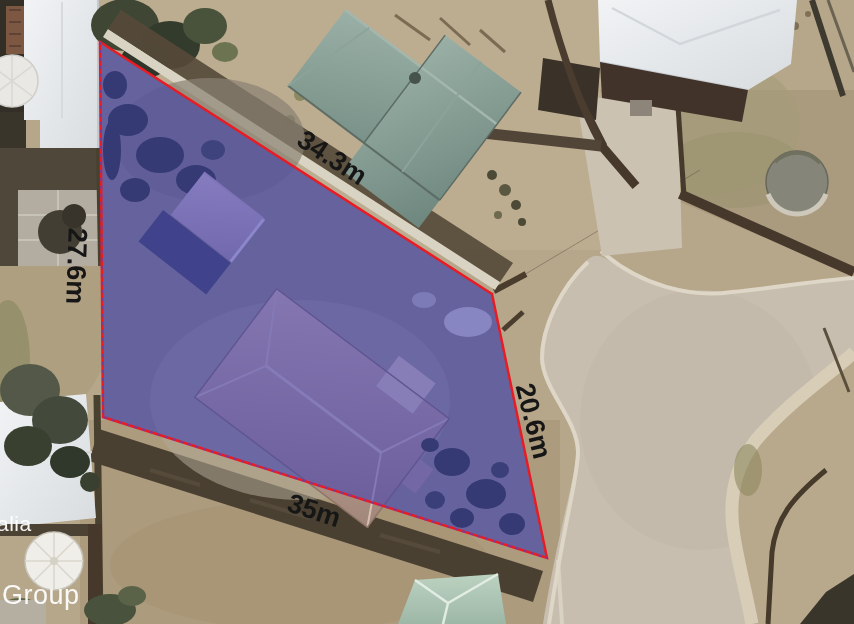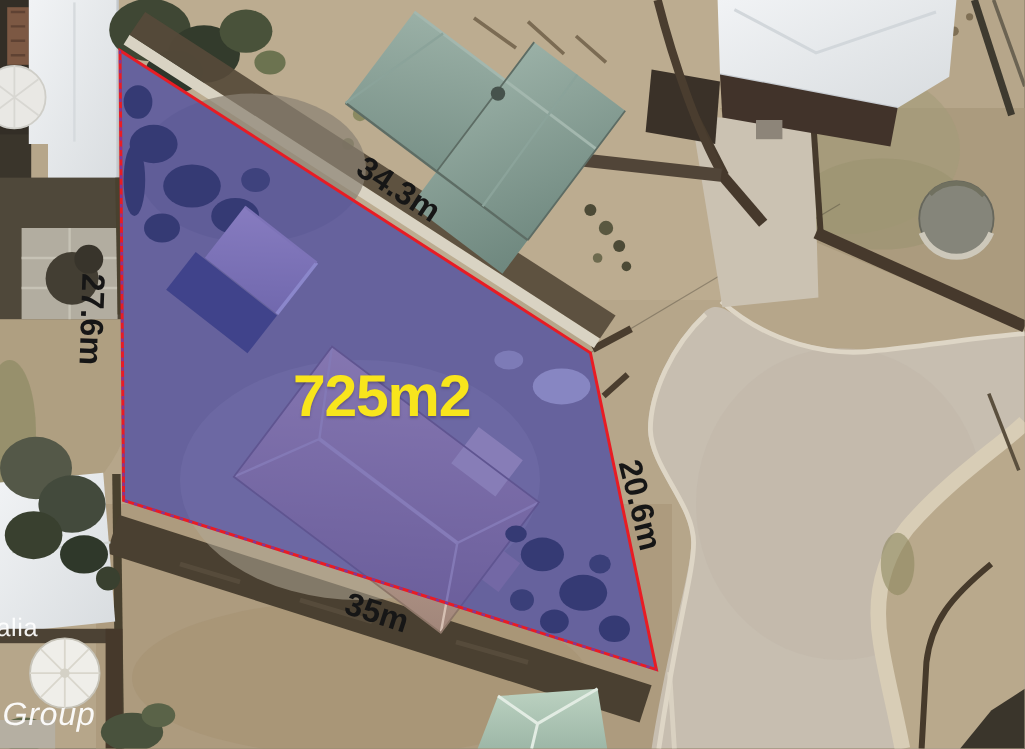--- a/index.html
+++ b/index.html
@@ -22,21 +22,21 @@
   .area-label{
     left:318px;top:331px;transform:translate(-50%,-50%);
     font-size:49px;color:#f8e51c;letter-spacing:-1px;
     text-shadow:0 1px 2px rgba(45,35,70,0.35);
   }
   .wm{
     position:absolute;color:rgba(255,255,255,0.93);font-weight:400;
     pointer-events:none;letter-spacing:0.5px;
   }
   .wm-1{left:-3px;top:512px;font-size:21px;}
-  .wm-2{left:2px;top:580px;font-size:27px;font-style:italic;}
+  .wm-2{left:2px;top:580px;font-size:27px;}
 </style>
 </head>
 <body>
 
 <div class="stage">
 
 <svg width="854" height="624" viewBox="0 0 854 624">
   <defs>
     <linearGradient id="gGreen" x1="0" y1="0" x2="1" y2="1">
       <stop offset="0" stop-color="#9ab0a6"></stop>
@@ -277,21 +277,20 @@
       <ellipse cx="430" cy="445" rx="9" ry="7"></ellipse>
     </g>
   </g>
 
   <g>
     <polygon points="100,42 492,294 547,558 103,417" stroke="#e81c24" stroke-width="2.5" stroke-linejoin="miter" fill="rgba(50,52,185,0.5)"></polygon>
     <polyline points="100,42 103,417 547,558" fill="none" stroke="rgba(70,70,215,0.65)" stroke-width="2" stroke-dasharray="3 5"></polyline>
   </g>
 </svg>
 
-<div class="lbl area-label">725m2</div>
 
 <div class="lbl dim dim-north">34.3m</div>
 <div class="lbl dim dim-west">27.6m</div>
 <div class="lbl dim dim-east">20.6m</div>
 <div class="lbl dim dim-south">35m</div>
 
 <div class="wm wm-1">alia</div>
 <div class="wm wm-2">Group</div>
 
 </div>

